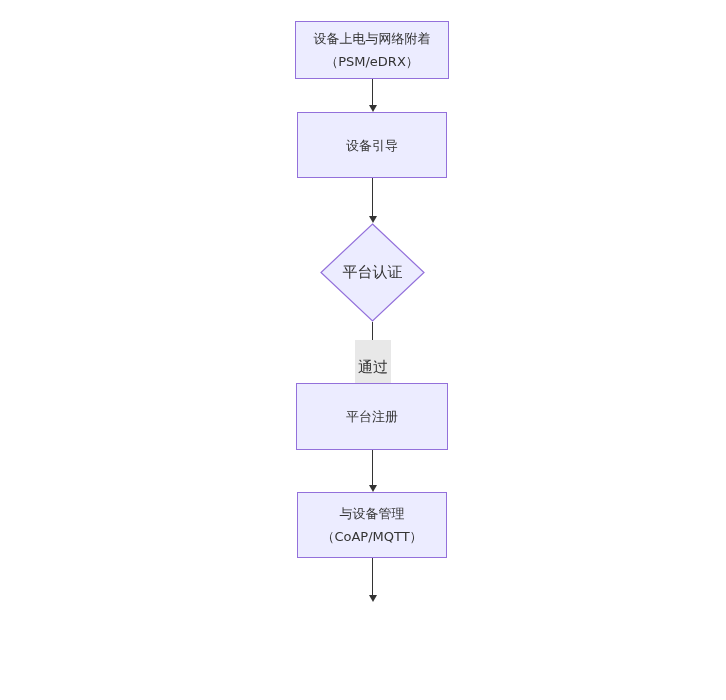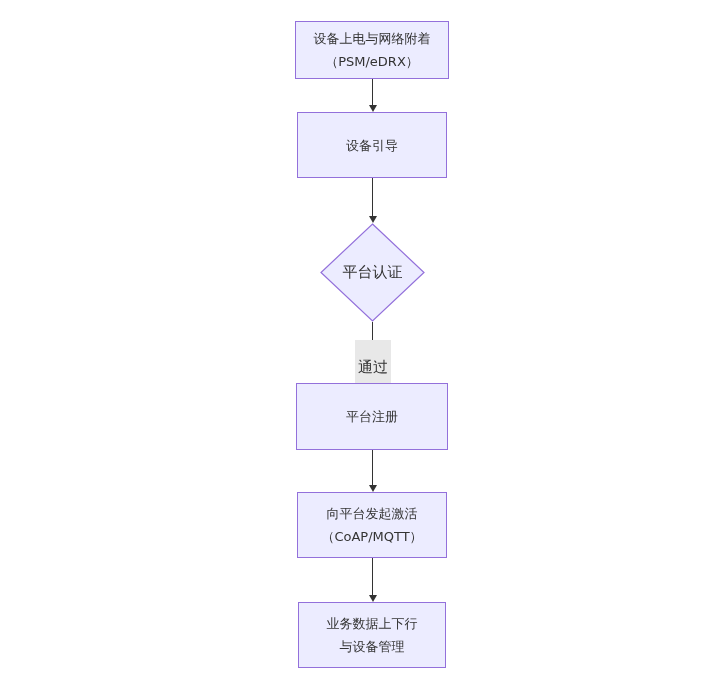--- a/index.html
+++ b/index.html
@@ -115,27 +115,23 @@
   <div class="node-rect" style="left:296px; top:383px; width:152px; height:67px;text-align:center;">
     <span class="node-line">平台注册</span>
   </div>
 
   <div class="arrow" style="left:368px; top:450px; height:42px;">
     <div class="arrow-line"></div>
     <div class="arrow-head"></div>
   </div>
 
   <div class="node-rect" style="left:297px; top:492px; width:150px; height:66px;">
-    <span class="node-line">向平台发起激活</span>
+    <span class="node-line">与设备管理</span>
     <span class="node-line">（CoAP/MQTT）</span>
   </div>
 
   <div class="arrow" style="left:368px; top:558px; height:44px;">
     <div class="arrow-line"></div>
     <div class="arrow-head"></div>
   </div>
 
-  <div class="node-rect" style="left:298px; top:602px; width:148px; height:66px;">
-    <span class="node-line">业务数据上下行</span>
-    <span class="node-line">与设备管理</span>
-  </div>
 
 </div>
 
 </body></html>

